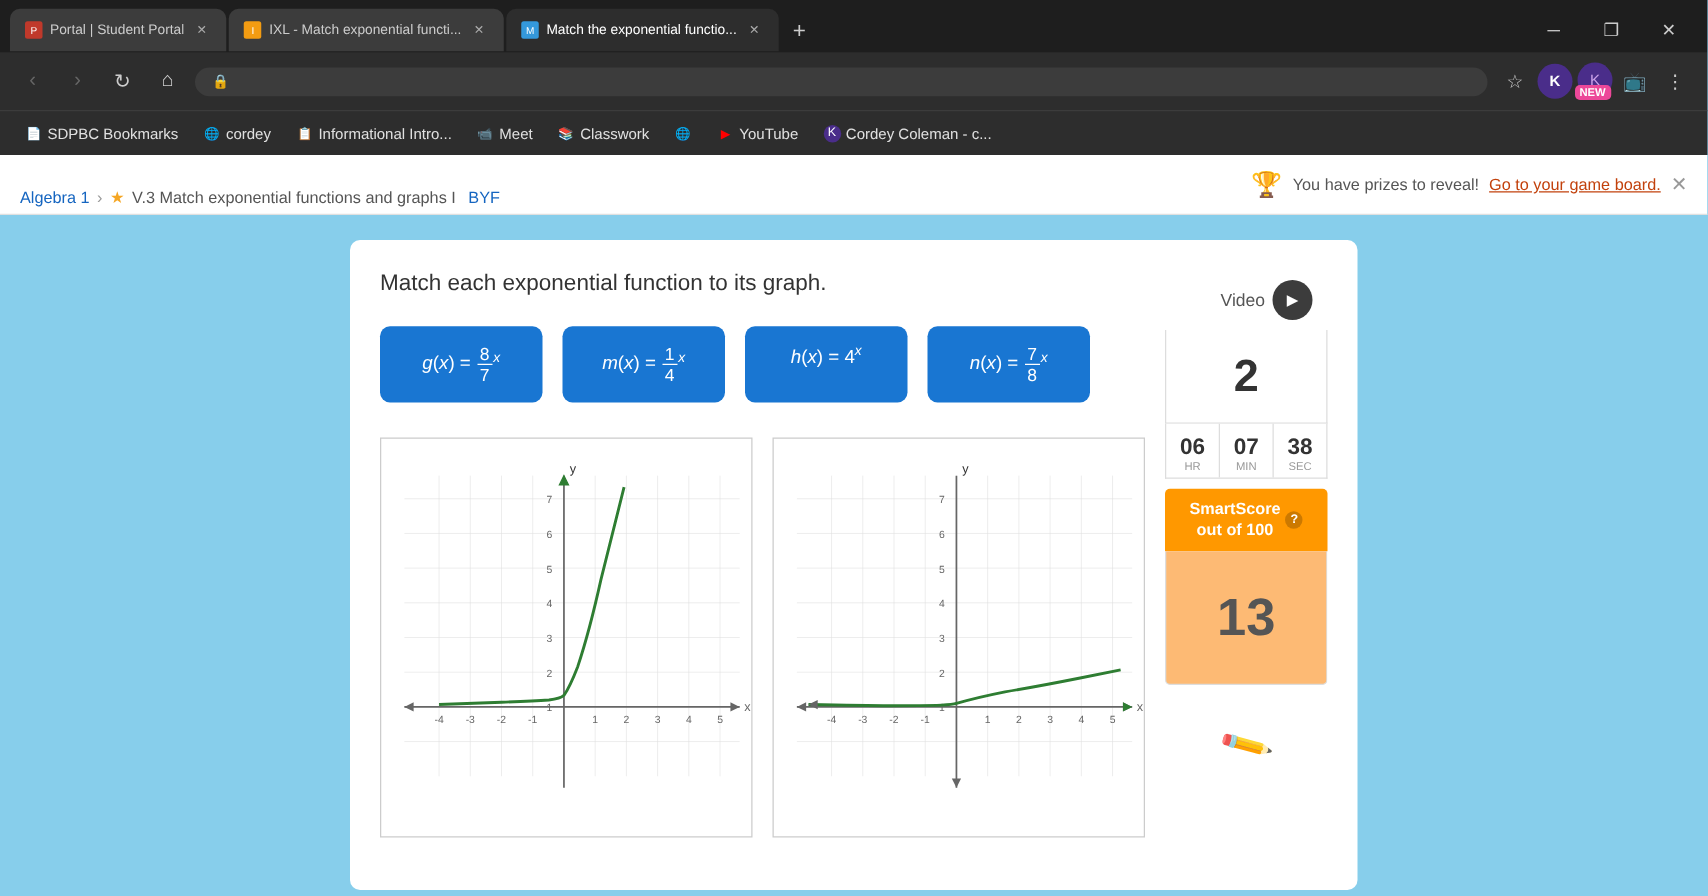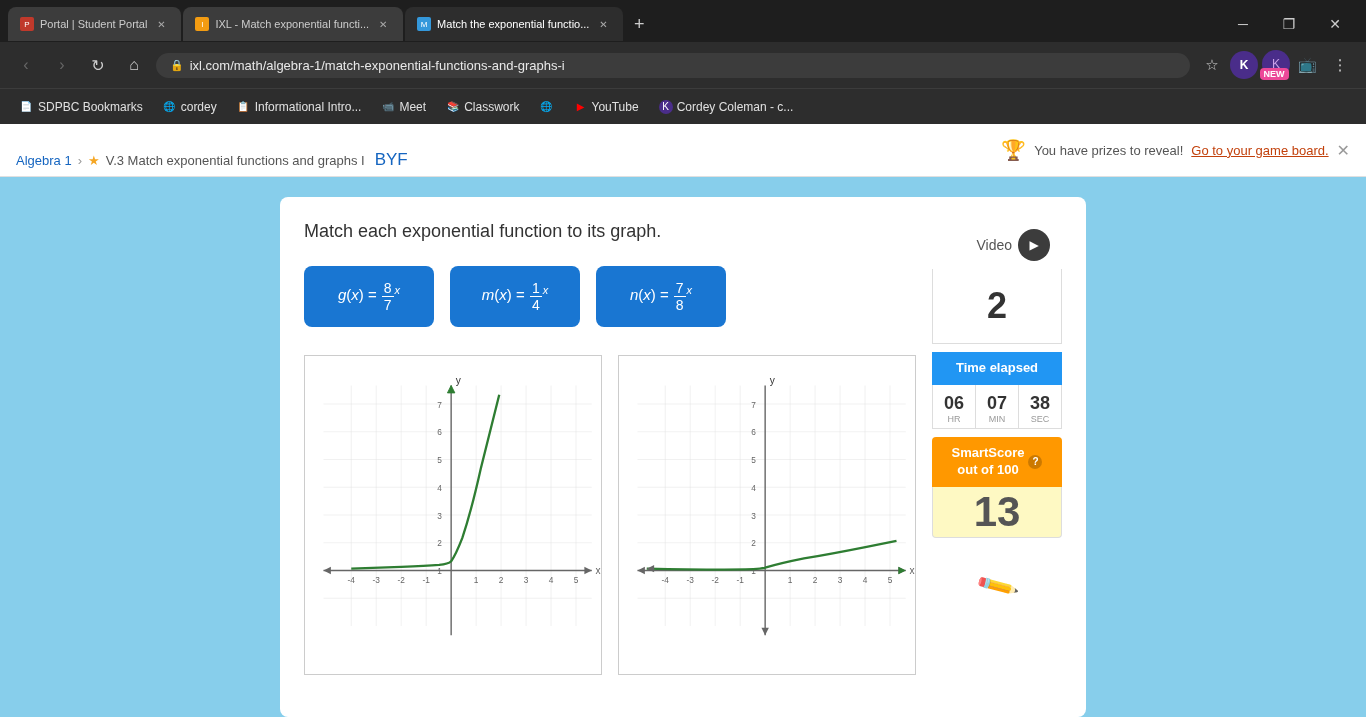--- a/index.html
+++ b/index.html
@@ -330,26 +330,26 @@
     }
     .ss-help {
       width: 14px; height: 14px;
       background: rgba(0,0,0,0.2);
       border-radius: 50%;
       display: flex; align-items: center; justify-content: center;
       font-size: 10px;
       cursor: pointer;
     }
     .smart-score-val {
-      background: #fef9c3;
+      background: #fdba74;
       text-align: center;
       font-size: 42px;
       font-weight: bold;
       color: #555;
-      padding: 1px 0;
+      padding: 29px 0;
       border: 1px solid #ddd;
       border-top: none;
       border-radius: 0 0 4px 4px;
     }
     .pencil-icon {
       text-align: center;
       margin-top: 16px;
       color: #2196f3;
       font-size: 28px;
       cursor: pointer;
@@ -399,21 +399,20 @@
     </div>
   </div>
 
   <div class="address-bar">
     <div class="nav-btn disabled">‹</div>
     <div class="nav-btn disabled">›</div>
     <div class="nav-btn">↻</div>
     <div class="nav-btn">⌂</div>
     <div class="url-bar">
       <span class="url-secure">🔒</span>
-      <span class="url-text">ixl.com/math/algebra-1/match-exponential-functions-and-graphs-i</span>
     </div>
     <div class="address-actions">
       <div class="addr-btn">☆</div>
       <div class="profile-btn">K</div>
       <div style="display:flex;flex-direction:column;align-items:center;position:relative;">
         <div class="addr-btn" style="background:#4a2d8a;border-radius:50%;color:#c9a0e8;font-size:12px;">K</div>
         <span class="ext-badge">NEW</span>
       </div>
       <div class="addr-btn">📺</div>
       <div class="addr-btn">⋮</div>
@@ -454,21 +453,21 @@
     </div>
   </div>
 </div>
 
 <div class="notification-bar">
   <div class="breadcrumb">
     <a href="#">Algebra 1</a>
     <span class="breadcrumb-sep">›</span>
     <span class="breadcrumb-star">★</span>
     <span>V.3 Match exponential functions and graphs I</span>
-    <span style="color:#1565c0;font-size:17px;margin-left:4px;">BYF</span>
+    <span style="color:#1565c0;font-size:13px;margin-left:4px;">BYF</span>
   </div>
   <div class="prize-notice">
     <span class="trophy-icon">🏆</span>
     <span>You have prizes to reveal!</span>
     <a href="#">Go to your game board.</a>
     <span class="prize-close">✕</span>
   </div>
 </div>
 
 <div class="main-area">
@@ -486,20 +485,25 @@
                   <span class="den">7</span>
                 </span><span class="sup"><i>x</i></span>
             </span>
           </div>
           <div class="func-card">
             <span class="func-math">
               <i>m</i>(<i>x</i>) = <span class="frac">
                   <span class="num">1</span>
                   <span class="den">4</span>
                 </span><span class="sup"><i>x</i></span>
+            </span>
+          </div>
+          <div class="func-card">
+            <span class="func-math">
+              <i>h</i>(<i>x</i>) = 4<span class="sup"><i>x</i></span>
             </span>
           </div>
           <div class="func-card">
             <span class="func-math">
               <i>n</i>(<i>x</i>) = <span class="frac">
                   <span class="num">7</span>
                   <span class="den">8</span>
                 </span><span class="sup"><i>x</i></span>
             </span>
           </div>
@@ -625,23 +629,20 @@
 
       <div class="right-panel">
 
         <div class="video-btn">
           <span>Video</span>
           <div class="video-circle">▶</div>
         </div>
 
         <div class="qa-number">2</div>
 
-        <div class="time-elapsed-box">
-          <span>Time elapsed</span>
-        </div>
         <div class="time-display">
           <div class="time-unit">
             <span class="time-val">06</span>
             <span class="time-label">HR</span>
           </div>
           <div class="time-unit">
             <span class="time-val">07</span>
             <span class="time-label">MIN</span>
           </div>
           <div class="time-unit">

